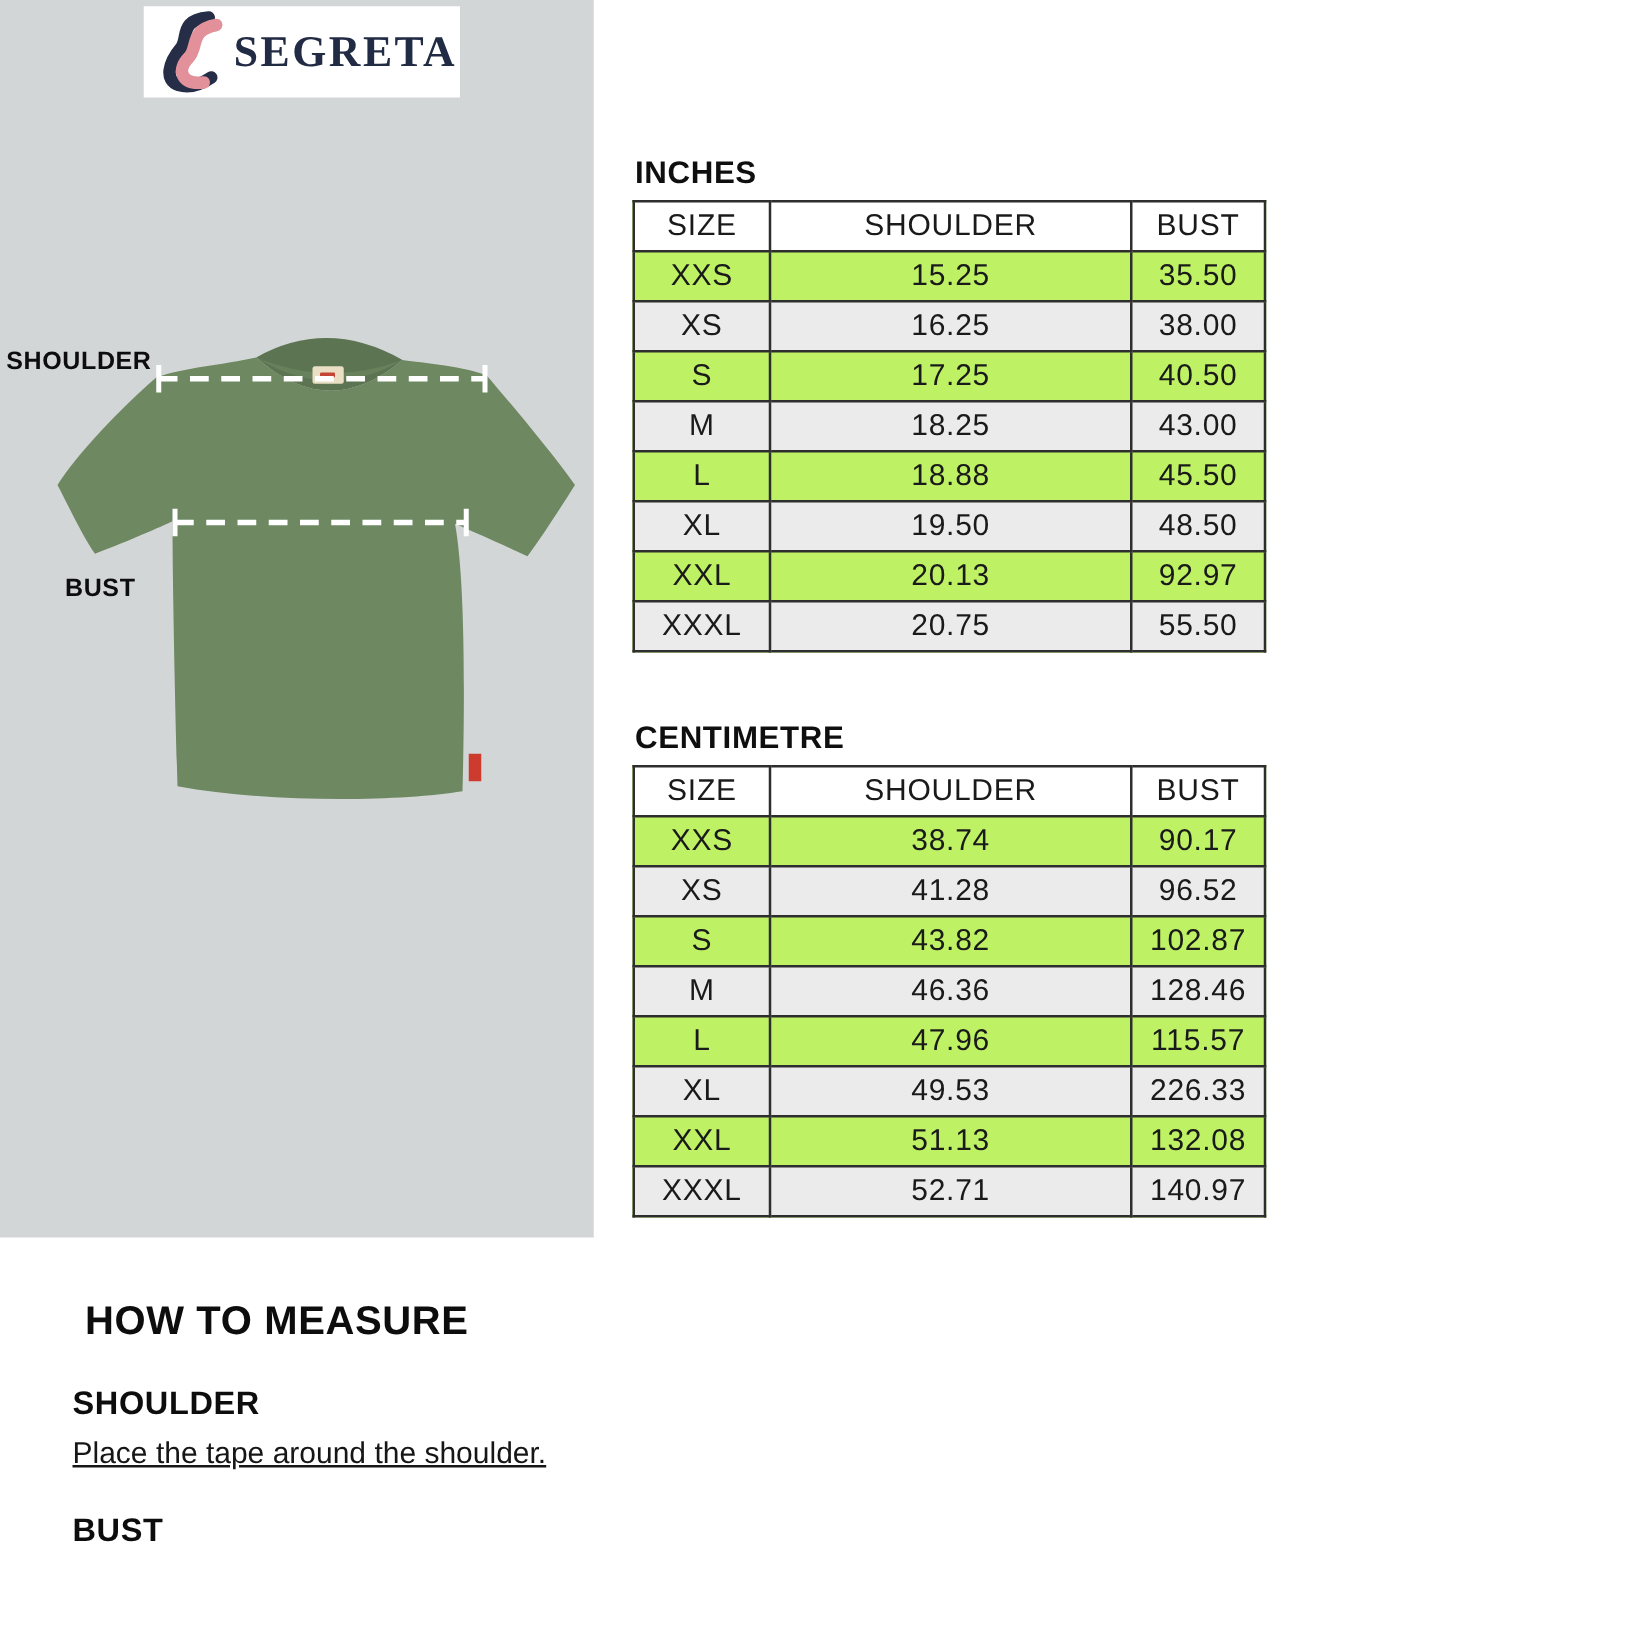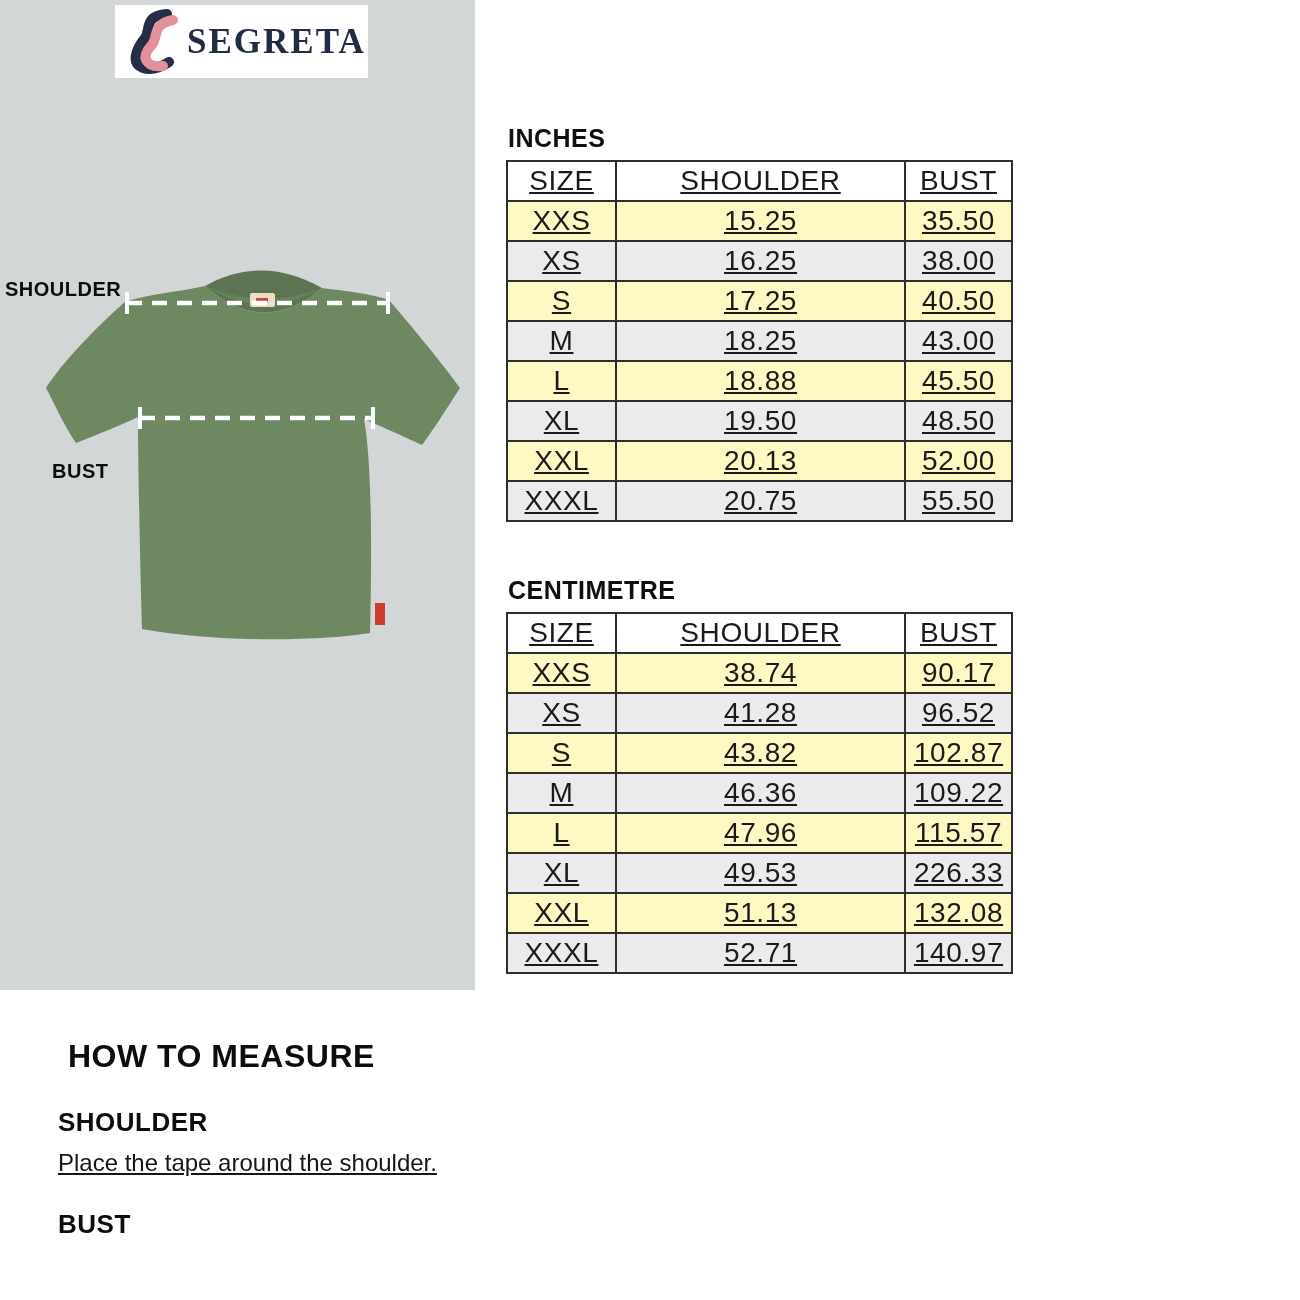--- a/index.html
+++ b/index.html
@@ -35,21 +35,21 @@
     font-size:41px;font-weight:800;letter-spacing:.5px;color:#0f0f0f;
   }
   .table-heading{
     position:absolute;margin:0;font-size:25px;font-weight:800;letter-spacing:.5px;color:#0f0f0f;
   }
   .inches-heading{left:508px;top:124px;}
   .cm-heading{left:508px;top:576px;}
 
   .size-table{
     position:absolute;width:505px;border-collapse:collapse;table-layout:fixed;
-    font-size:28px;color:#1a1a1a;background:#fef9c3;text-decoration:underline;
+    font-size:24px;color:#1a1a1a;background:#bef264;
   }
   .inches-table{left:506px;top:160px;}
   .cm-table{left:506px;top:612px;}
   .size-table th,.size-table td{
     border:2px solid #2e2e2e;text-align:center;vertical-align:middle;
     height:38px;padding:0;font-weight:400;letter-spacing:.6px;white-space:nowrap;
   }
   .size-table thead th{background:#ffffff;}
   .size-table tbody tr:nth-child(even){background:#ebebeb;}
   .size-table col.c-size{width:109px;}
@@ -161,21 +161,21 @@
           <td>45.50</td>
         </tr>
         <tr>
           <td>XL</td>
           <td>19.50</td>
           <td>48.50</td>
         </tr>
         <tr>
           <td>XXL</td>
           <td>20.13</td>
-          <td>52.00</td>
+          <td>92.97</td>
         </tr>
         <tr>
           <td>XXXL</td>
           <td>20.75</td>
           <td>55.50</td>
         </tr>
       </tbody>
   </table>
 
   <h2 class="table-heading cm-heading">CENTIMETRE</h2>
@@ -204,21 +204,21 @@
           <td>96.52</td>
         </tr>
         <tr>
           <td>S</td>
           <td>43.82</td>
           <td>102.87</td>
         </tr>
         <tr>
           <td>M</td>
           <td>46.36</td>
-          <td>109.22</td>
+          <td>128.46</td>
         </tr>
         <tr>
           <td>L</td>
           <td>47.96</td>
           <td>115.57</td>
         </tr>
         <tr>
           <td>XL</td>
           <td>49.53</td>
           <td>226.33</td>

